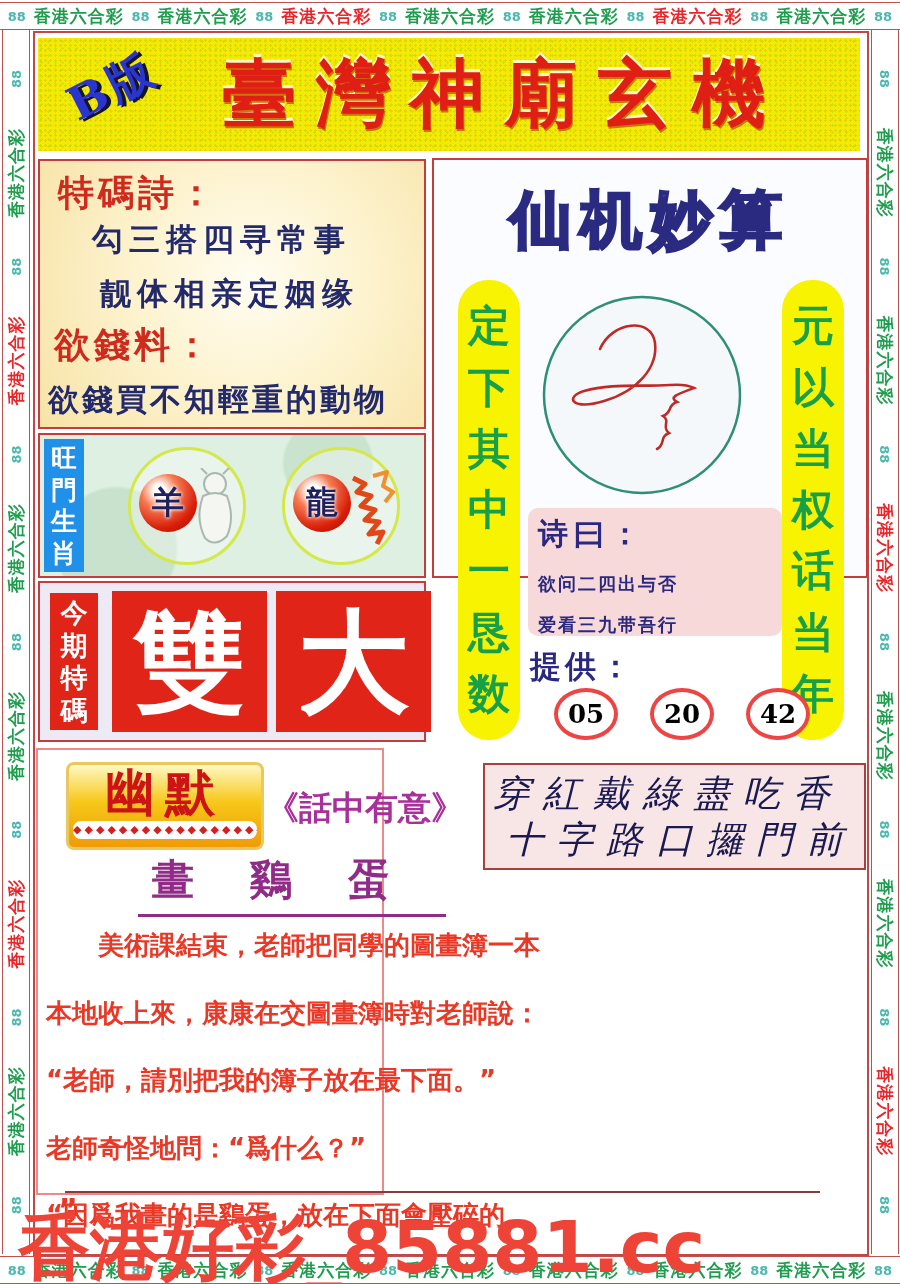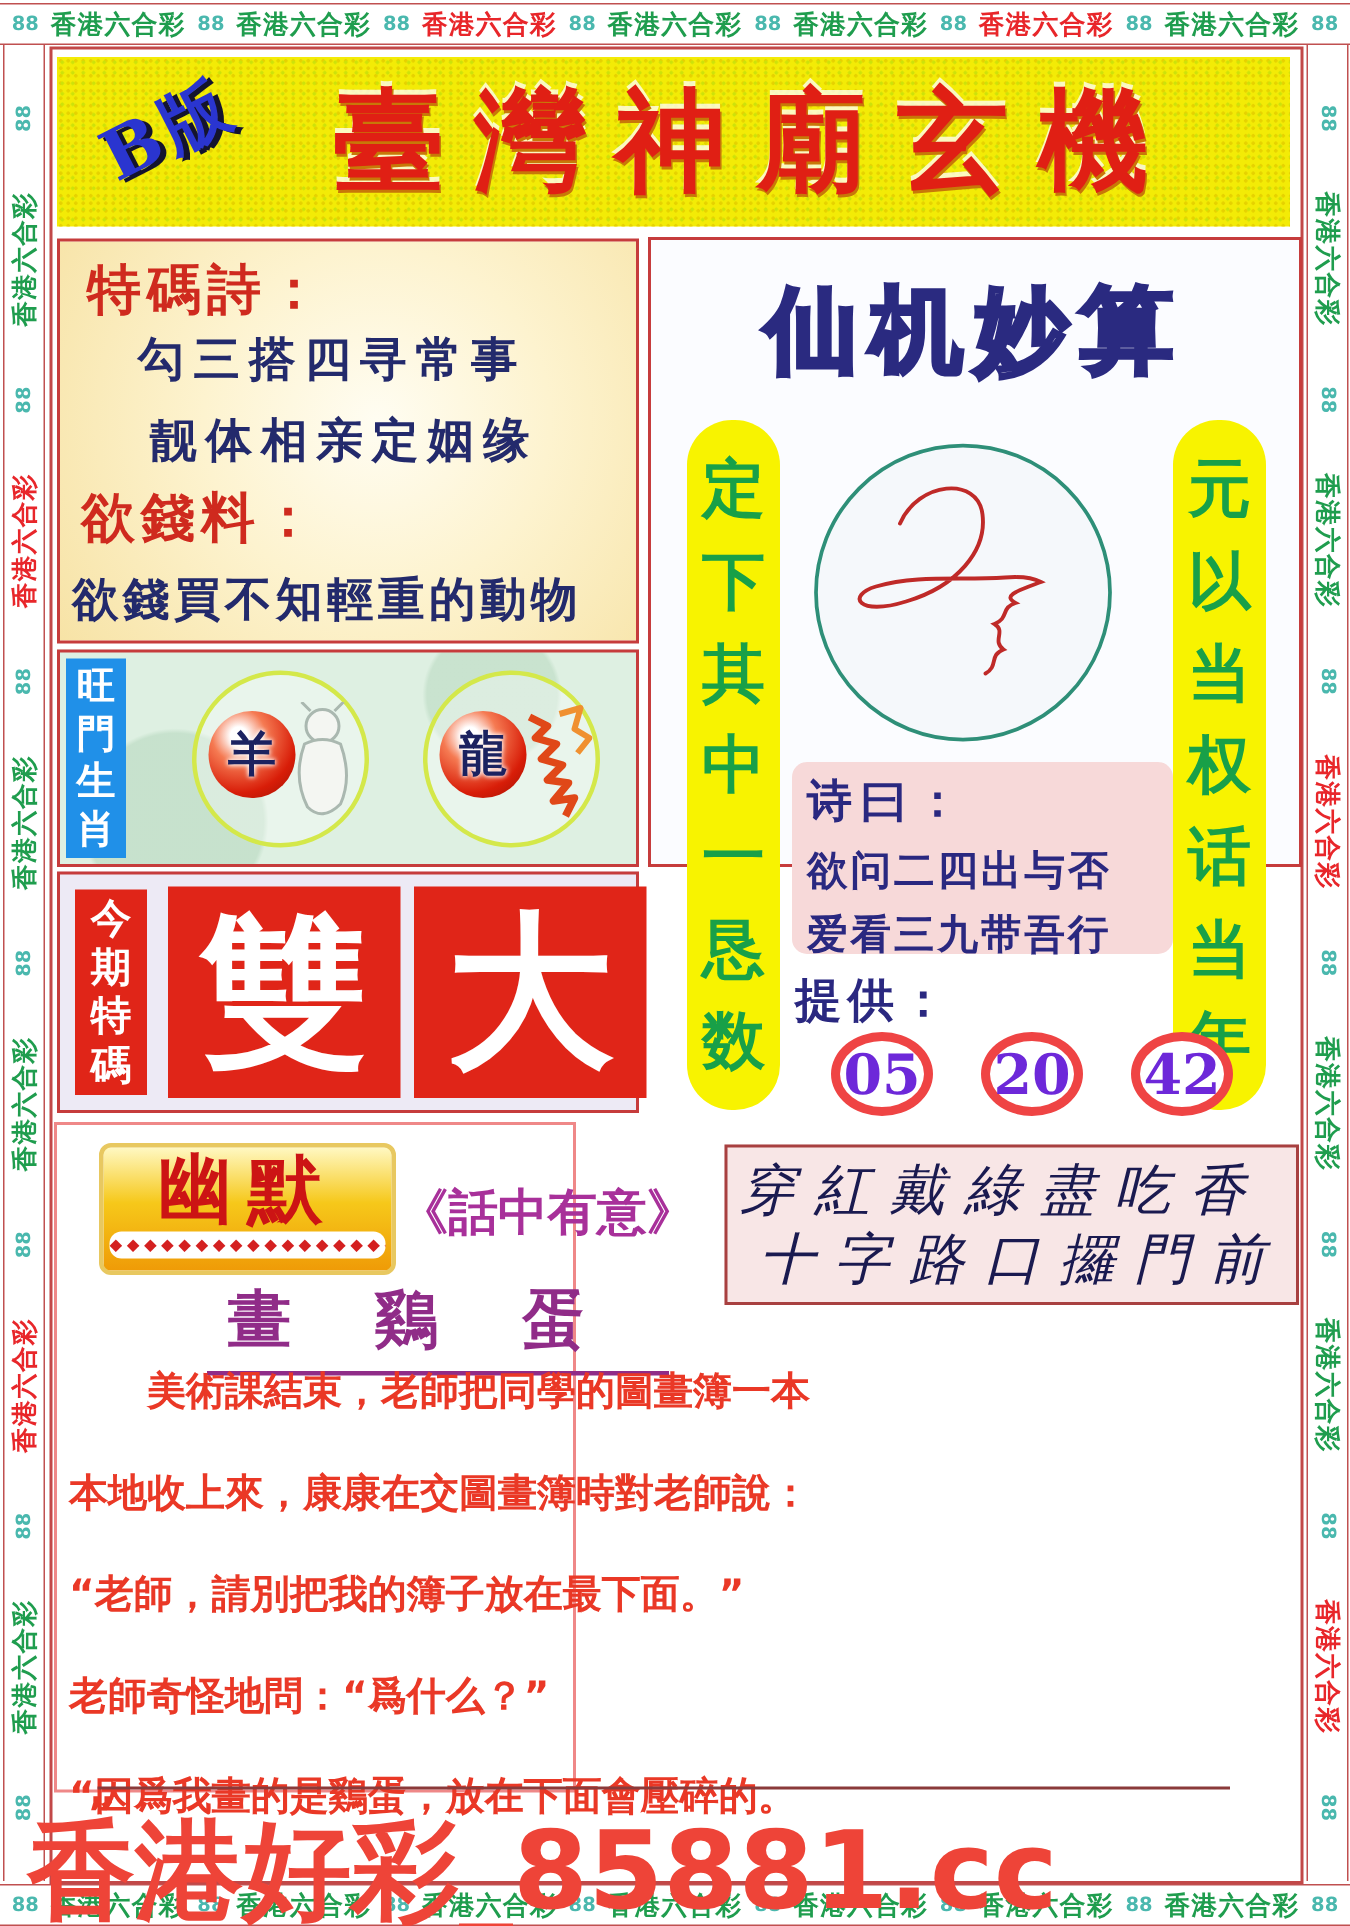--- a/index.html
+++ b/index.html
@@ -96,47 +96,47 @@
                 border-radius:30px;display:flex;flex-direction:column;align-items:center;
                 justify-content:space-evenly;padding:6px 0;box-sizing:border-box;}
   #oracle-strip-left{left:24px;}
   #oracle-strip-right{left:348px;}
   .oracle-strip .vchar{color:#18a048;font-weight:bold;font-size:42px;line-height:1;
                        font-family:"DejaVu Serif",serif;}
   #sign-circle{position:absolute;left:106px;top:133px;width:204px;height:204px;}
   #poem-box{position:absolute;left:94px;top:348px;width:254px;height:128px;background:#f7d9d9;
             border-radius:10px;padding:6px 10px;box-sizing:border-box;}
   #poem-box-heading{font-size:30px;font-weight:bold;color:#2a2880;font-family:"DejaVu Serif",serif;letter-spacing:6px;}
-  #poem-box .line{font-size:27px;font-weight:bold;color:#2a2880;font-family:"DejaVu Serif",serif;
-                  letter-spacing:2px;margin-top:7px;white-space:nowrap;}
+  #poem-box .line{font-size:18px;font-weight:bold;color:#2a2880;font-family:"DejaVu Serif",serif;
+                  letter-spacing:2px;margin-top:17px;white-space:nowrap;}
   #provide-label{position:absolute;left:96px;top:486px;font-size:31px;font-weight:bold;
                  color:#2a2880;font-family:"DejaVu Serif",serif;letter-spacing:4px;}
   #lucky-numbers{position:absolute;left:120px;top:528px;display:flex;gap:32px;}
-  #lucky-numbers .num{width:56px;height:44px;border:6px solid #ef4444;border-radius:50%;
-                      background:#fff;color:#6d28d9;font-weight:bold;font-size:37px;
+  #lucky-numbers .num{width:56px;height:44px;border:4px solid #ef4444;border-radius:50%;
+                      background:#fff;color:#000000;font-weight:bold;font-size:26px;
                       font-family:"DejaVu Serif",serif;display:flex;align-items:center;justify-content:center;}
 
   
   #humor-panel{left:36px;top:748px;width:348px;height:447px;border:2px solid #ef8888;background:#fff;}
   #humor-badge{position:absolute;left:28px;top:12px;width:198px;height:88px;border:3px solid #e8c860;
                border-radius:8px;background:linear-gradient(#fff8c2 0%,#f6c81a 45%,#ef9b07 100%);
                box-sizing:border-box;text-align:center;}
   #humor-badge-text{font-size:50px;font-weight:bold;color:#cc1414;font-family:"DejaVu Serif",serif;
                     letter-spacing:10px;line-height:56px;}
   #humor-badge-wave{height:18px;margin:0 4px;background:#fff;border-radius:8px;color:#d42020;
                     font-size:11px;line-height:17px;letter-spacing:3px;overflow:hidden;}
   #humor-subtitle{position:absolute;left:228px;top:36px;font-size:33px;font-weight:bold;
                   color:#a8309a;font-family:"DejaVu Serif",serif;white-space:nowrap;}
   #humor-title{position:absolute;left:100px;top:102px;font-size:42px;font-weight:bold;color:#902c88;
                font-family:"DejaVu Serif",serif;letter-spacing:56px;border-bottom:3px solid #902c88;
                padding:0 0 6px 14px;white-space:nowrap;}
   #humor-body{position:absolute;left:8px;top:164px;width:420px;}
   #humor-body .line{color:#ea3826;font-weight:bold;font-size:26px;line-height:1.1;
                     margin-bottom:39px;white-space:nowrap;font-family:"DejaVu Sans",sans-serif;}
-  #humor-body .line:first-child{text-indent:2em;}
+  #humor-body .line:first-child{text-indent:2em;margin-top:17px;}
 
   
   #calli-panel{left:483px;top:753px;width:383px;height:107px;background:#f8e6e6;border:2px solid #a84040;
                display:flex;flex-direction:column;justify-content:space-evenly;padding:2px 8px;box-sizing:border-box;margin-top:10px;}
   #calli-panel .line{color:#1a1a50;font-size:37px;font-family:"DejaVu Serif",serif;font-style:italic;
                      letter-spacing:13px;white-space:nowrap;line-height:1;}
   #calli-panel .line:nth-child(2){padding-left:6px;text-align:right;}
 
   
   #closing-quote{position:absolute;left:58px;top:1192px;color:#ea3826;font-weight:bold;font-size:30px;z-index:4;}

